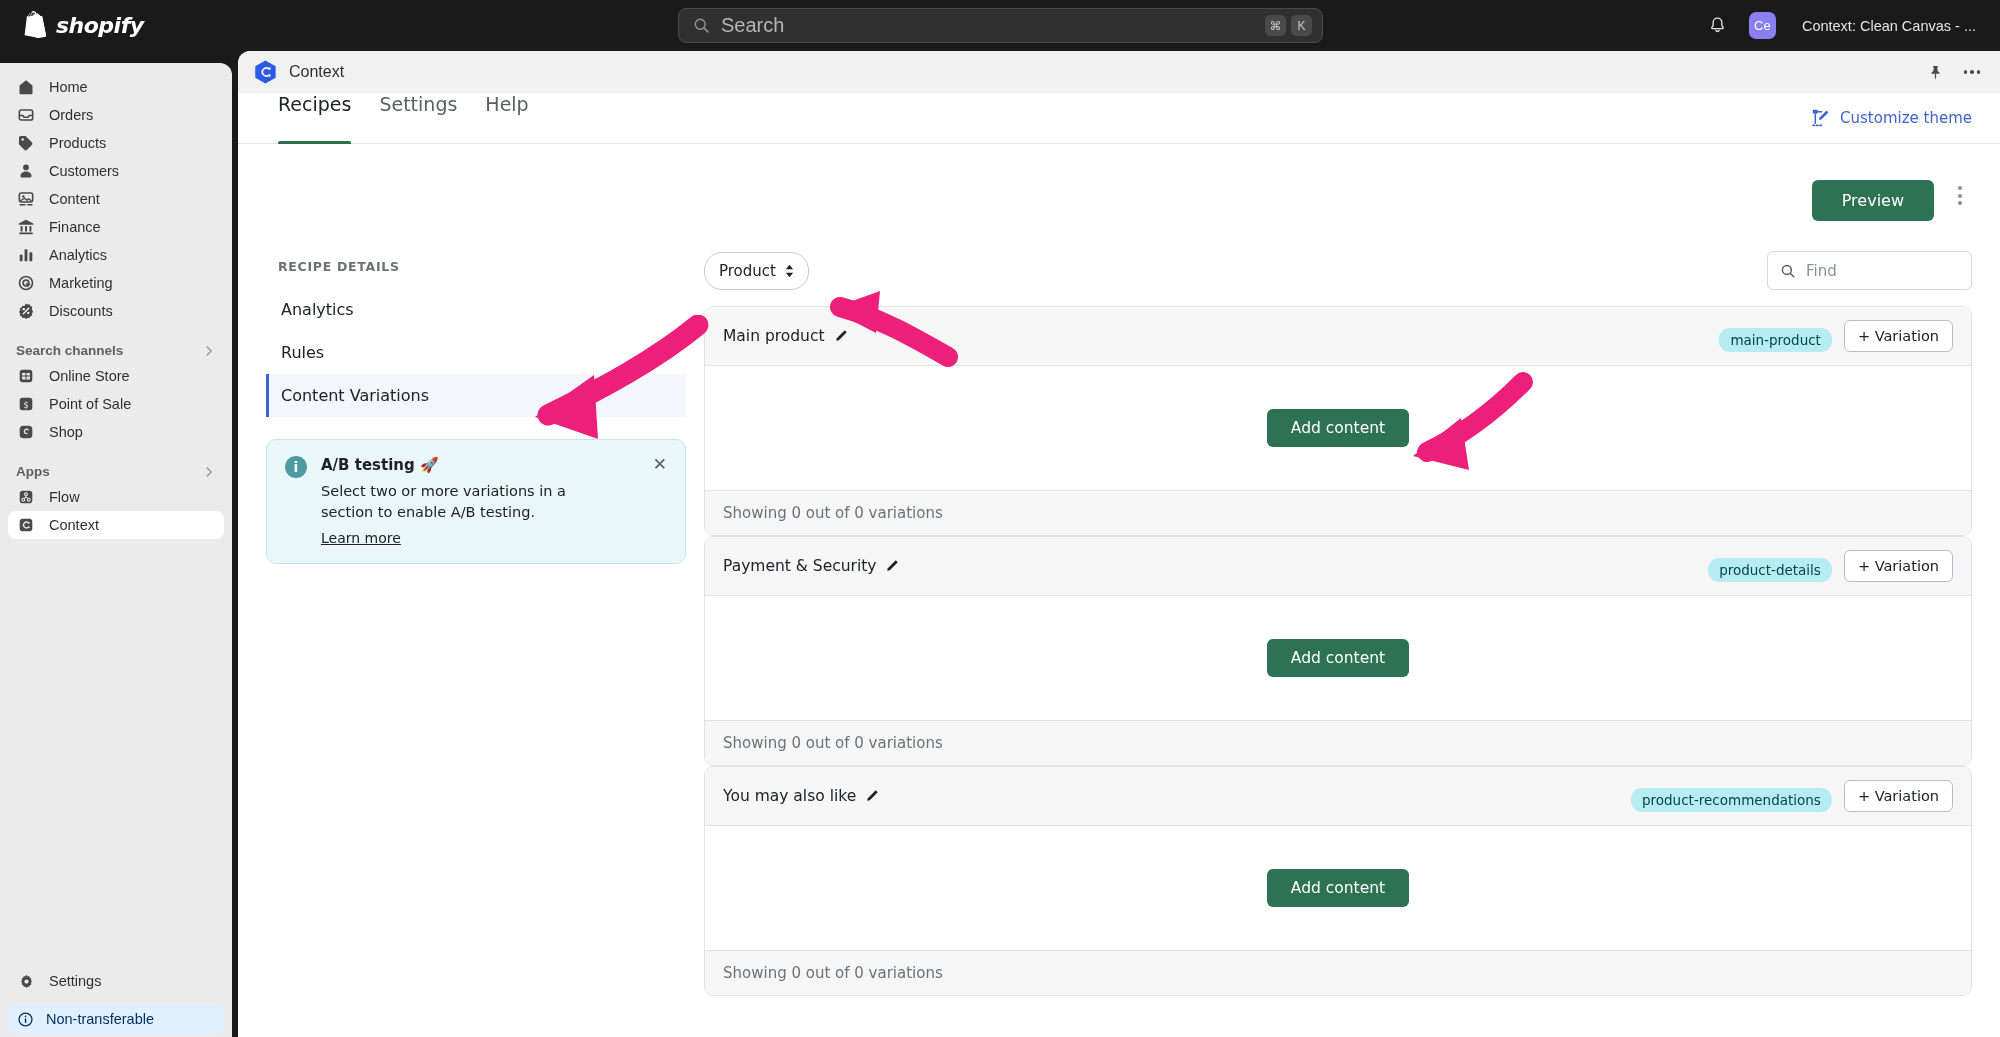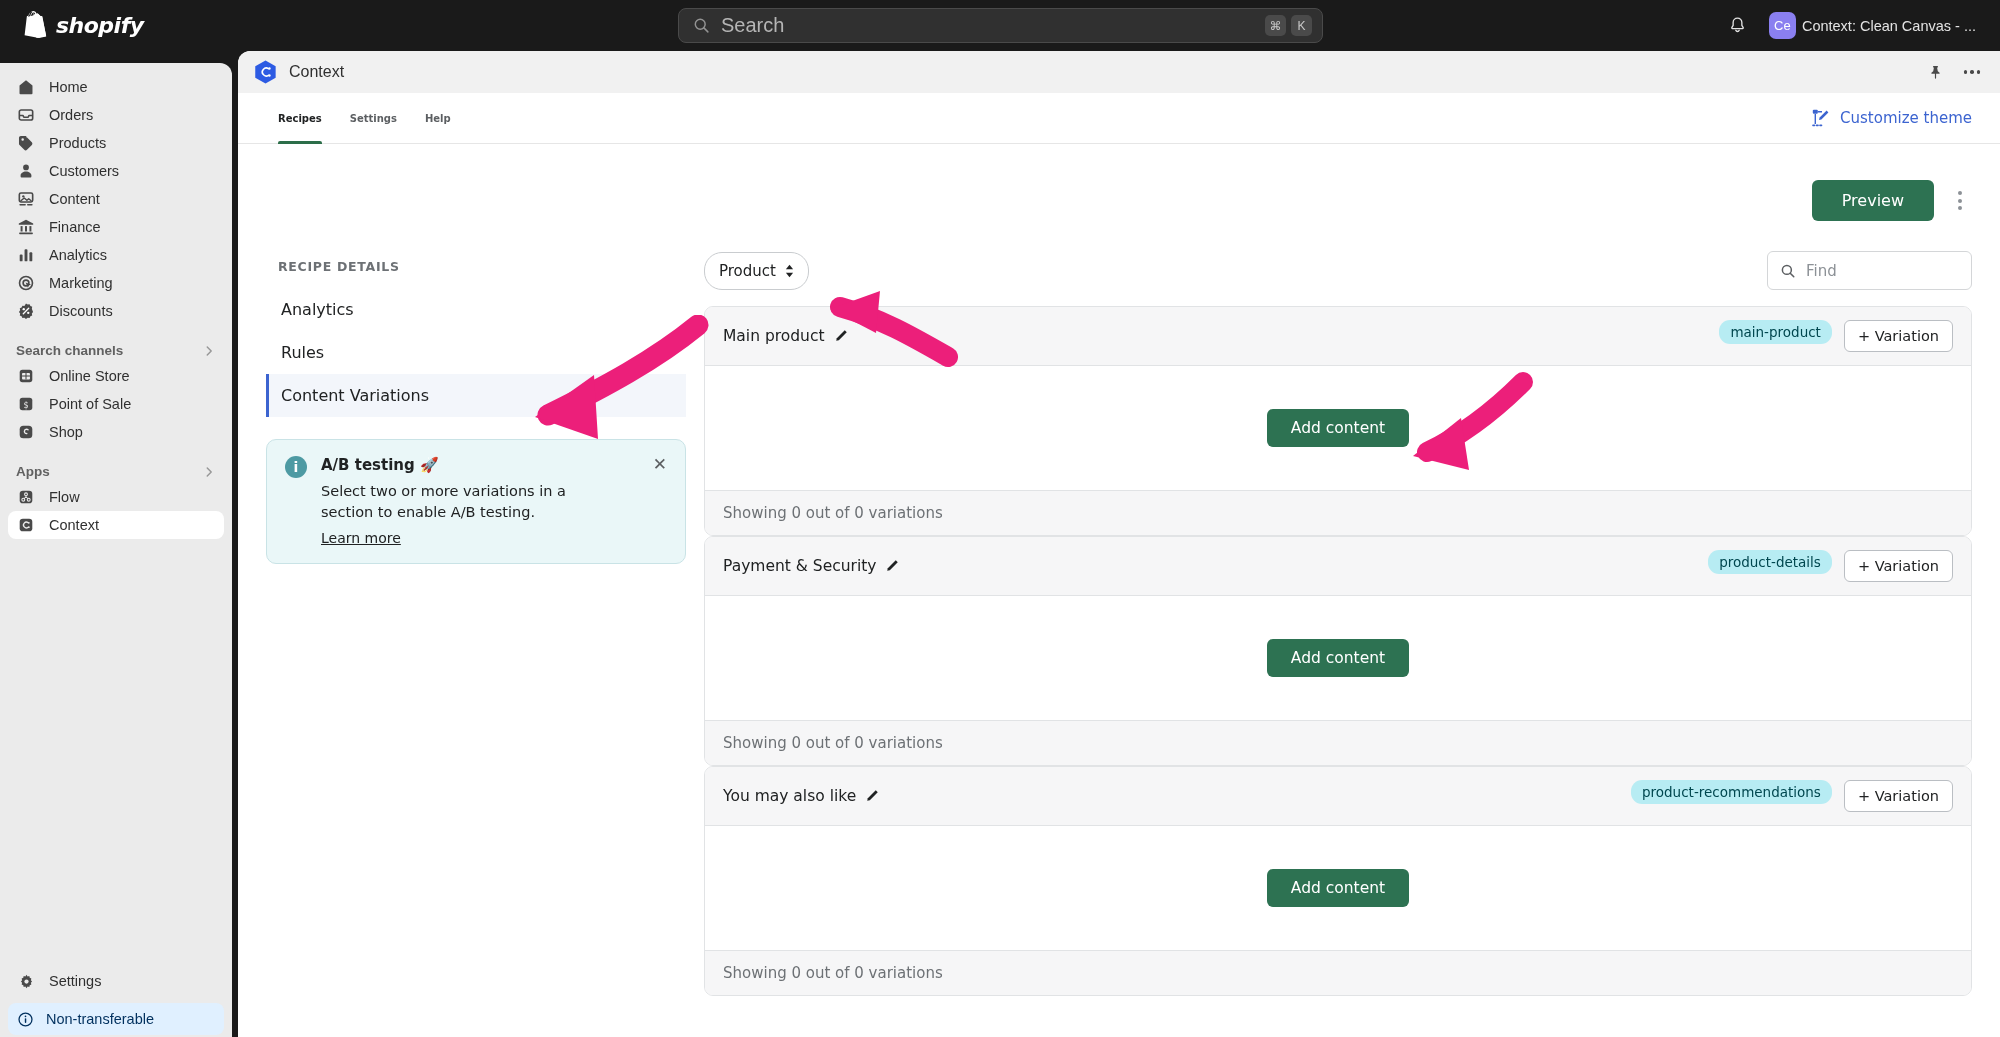--- a/index.html
+++ b/index.html
@@ -33,21 +33,21 @@
   .kbd {
     background: #4a4a4a; color: #c9c9c9; font-size: 12px;
     min-width: 21px; height: 21px; border-radius: 5px;
     display: flex; align-items: center; justify-content: center;
   }
   .topbar-right {
     position: absolute; right: 16px; top: 0; height: 51px;
     display: flex; align-items: center; gap: 14px;
   }
   .bell { width: 19px; height: 19px; }
-  .store-chip { display: flex; align-items: center; gap: 6px; padding: 4px 8px; border-radius: 8px; }
+  .store-chip { display: flex; align-items: center; gap: 26px; padding: 4px 8px; border-radius: 8px; }
   .avatar {
     width: 27px; height: 27px; border-radius: 7px; background: #8a7ff0;
     color: #fff; font-size: 13px; display: flex; align-items: center; justify-content: center;
   }
   .store-name { color: #e3e3e3; font-size: 14.5px; white-space: nowrap; }
 
   
   .leftnav {
     position: absolute; left: 0; top: 63px; width: 232px; height: 986px;
     background: #ebebeb; border-top-right-radius: 12px;
@@ -91,41 +91,41 @@
   .dots-h { display: flex; gap: 3px; }
   .dots-h i { width: 3.5px; height: 3.5px; border-radius: 50%; background: #4a4a4a; display: block; }
 
   
   .tabrow {
     height: 51px; display: flex; align-items: center;
     padding: 0 0 0 26px; border-bottom: 1px solid #e6e6e6; position: relative;
     font-family: "DejaVu Sans", sans-serif;
   }
   .tab {
-    font-size: 10px; color: #5c5f62; padding: 0 14px; height: 51px;
-    display: flex; align-items: center; cursor: pointer; font-weight: bold;
+    font-size: 19px; color: #5c5f62; padding: 0 14px; height: 51px;
+    display: flex; align-items: flex-start; cursor: pointer;
   }
   .tab.active { color: #202223; position: relative; }
   .tab.active::after {
     content: ""; position: absolute; left: 14px; right: 14px; bottom: 0;
     height: 3px; background: #2c6e49; border-radius: 2px 2px 0 0;
   }
   .customize {
     margin-left: auto; margin-right: 28px; display: flex; align-items: center; gap: 9px;
     color: #3c64d0; font-size: 15px; cursor: pointer;
   }
   .customize svg { width: 20px; height: 20px; }
 
   
   .page-head {
     display: flex; align-items: center; padding: 36px 28px 0 28px;
     font-family: "DejaVu Sans", sans-serif;
   }
   .page-title { font-size: 30px; font-weight: 700; color: #202223; letter-spacing: -0.3px; }
-  .head-actions { margin-left: auto; display: flex; align-items: center; gap: 14px; }
+  .head-actions { margin-left: auto; display: flex; gap: 14px; }
   .btn-primary {
     background: #2d7252; color: #fff; font-size: 16px;
     padding: 11px 30px; border: none; border-radius: 6px; cursor: pointer;
     font-family: "DejaVu Sans", sans-serif;
   }
   .dots-v { display: flex; flex-direction: column; gap: 3.5px; padding: 6px 10px; cursor: pointer; }
   .dots-v i { width: 4px; height: 4px; border-radius: 50%; background: #8c9196; display: block; }
 
   
   .body-grid { display: flex; padding: 30px 28px 0 28px; gap: 18px; }
@@ -182,21 +182,21 @@
   .ccard { border: 1px solid #e1e3e5; border-radius: 9px; background: #fff; overflow: hidden; }
   .ccard-head {
     background: #f6f6f7; display: flex; align-items: center;
     padding: 13px 18px; border-bottom: 1px solid #e1e3e5;
   }
   .ccard-title {
     font-size: 15.5px; color: #202223; display: flex; align-items: center; gap: 9px;
     font-family: "DejaVu Sans", sans-serif;
   }
   .pencil { width: 14px; height: 14px; }
-  .ccard-head-right { margin-left: auto; display: flex; align-items: flex-start; gap: 12px; }
+  .ccard-head-right { margin-left: auto; display: flex; align-items: flex-end; gap: 12px; }
   .badge {
     background: #b7ecf3; color: #00474f; font-size: 13.5px;
     padding: 4px 11px; border-radius: 11px;
     font-family: "DejaVu Sans", sans-serif; white-space: nowrap;
   }
   .btn-variation {
     border: 1px solid #babec3; background: #fff; color: #202223;
     font-size: 14.5px; padding: 7px 13px; border-radius: 6px; cursor: pointer;
     font-family: "DejaVu Sans", sans-serif; white-space: nowrap;
   }

